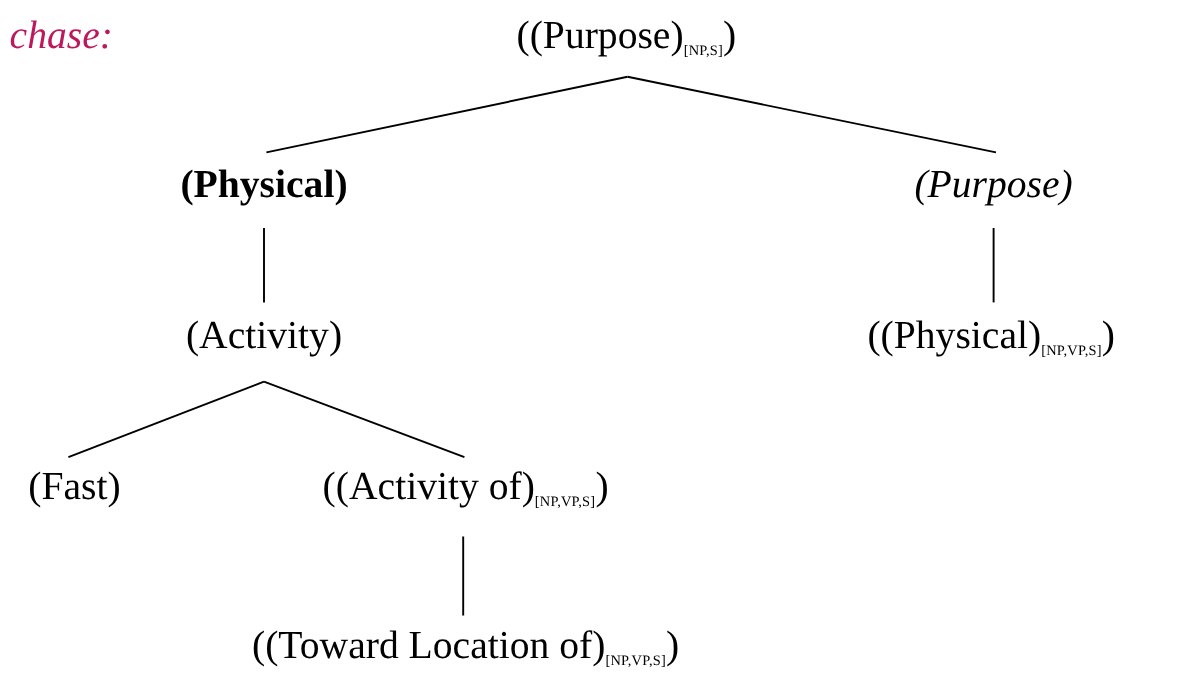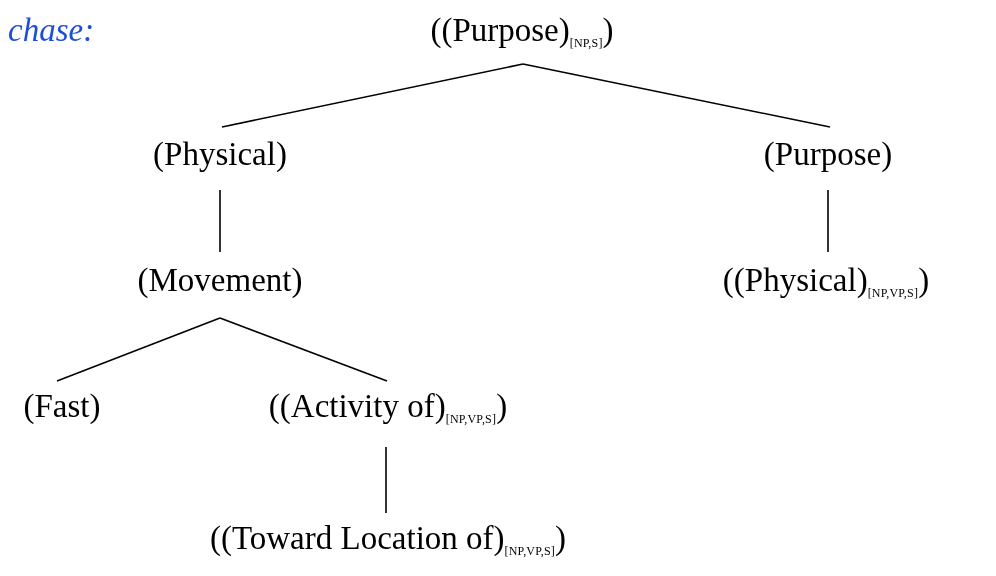--- a/index.html
+++ b/index.html
@@ -46,21 +46,21 @@
     position: relative;
     top: 6px;
     letter-spacing: 0.2px;
   }
   .gloss {
     position: absolute;
     font-family: "Liberation Serif", "DejaVu Serif", serif;
     font-style: italic;
     font-size: 33px;
     line-height: 1;
-    color: #1d4ed8;
+    color: #be185d;
     white-space: nowrap;
   }
   
   .tier-root   { top: 14px; }
   .tier-two    { top: 138px; }
   .tier-three  { top: 264px; }
   .tier-four   { top: 390px; }
   .tier-five   { top: 522px; }
 </style>
 </head>
@@ -75,22 +75,22 @@
       <line x1="828" y1="190" x2="828" y2="252" stroke="#000000" stroke-width="1.6" stroke-linecap="butt"></line>
       <line x1="220" y1="318" x2="57" y2="381" stroke="#000000" stroke-width="1.6" stroke-linecap="butt"></line>
       <line x1="220" y1="318" x2="387" y2="381" stroke="#000000" stroke-width="1.6" stroke-linecap="butt"></line>
       <line x1="386" y1="447" x2="386" y2="513" stroke="#000000" stroke-width="1.6" stroke-linecap="butt"></line>
     </svg>
 
   <div class="gloss" style="left: 8px; top: 14px;">chase:</div>
 
   <div id="node-layer">
       <div class="node tier-root" style="left: 522px;"><span>((Purpose)</span><span class="sub">[NP,S]</span><span>)</span></div>
-      <div class="node tier-two" style="left: 220px;"><span>(Physical)</span></div>
-      <div class="node tier-two" style="left: 828px;"><span>(Purpose)</span></div>
-      <div class="node tier-three" style="left: 220px;"><span>(Movement)</span></div>
+      <div class="node tier-two" style="left: 220px; font-weight: bold;"><span>(Physical)</span></div>
+      <div class="node tier-two" style="left: 828px; font-style: italic;"><span>(Purpose)</span></div>
+      <div class="node tier-three" style="left: 220px;"><span>(Activity)</span></div>
       <div class="node tier-three" style="left: 826px;"><span>((Physical)</span><span class="sub">[NP,VP,S]</span><span>)</span></div>
       <div class="node tier-four" style="left: 62px;"><span>(Fast)</span></div>
       <div class="node tier-four" style="left: 388px;"><span>((Activity of)</span><span class="sub">[NP,VP,S]</span><span>)</span></div>
       <div class="node tier-five" style="left: 388px;"><span>((Toward Location of)</span><span class="sub">[NP,VP,S]</span><span>)</span></div>
     </div>
 
 </div>
 
 </body></html>

